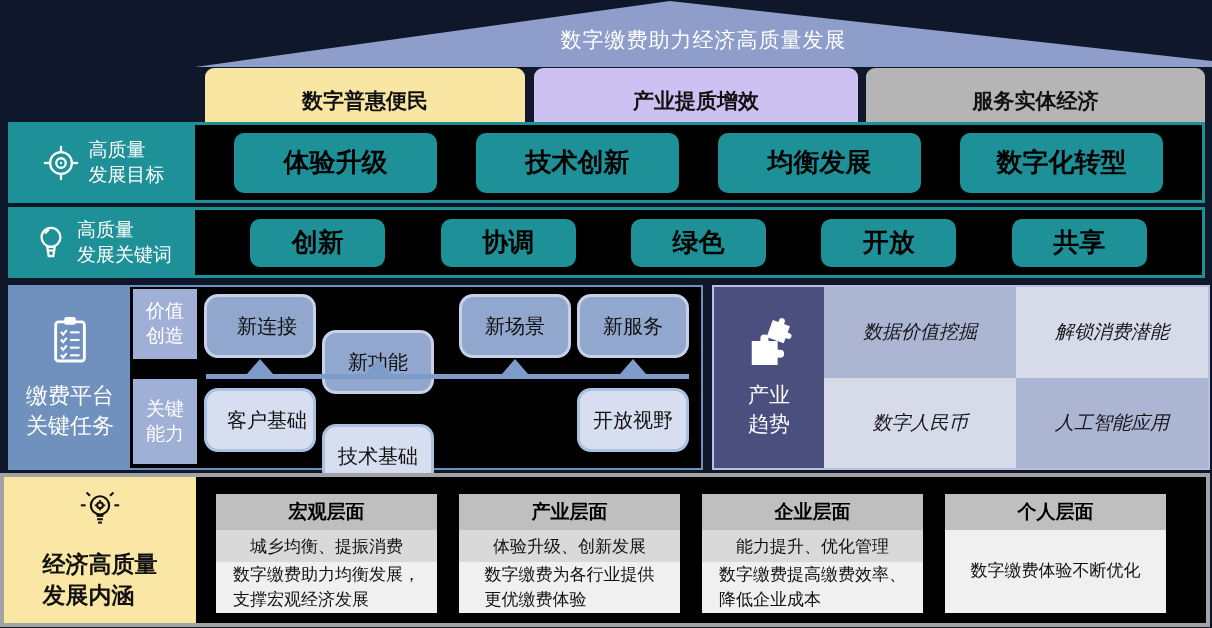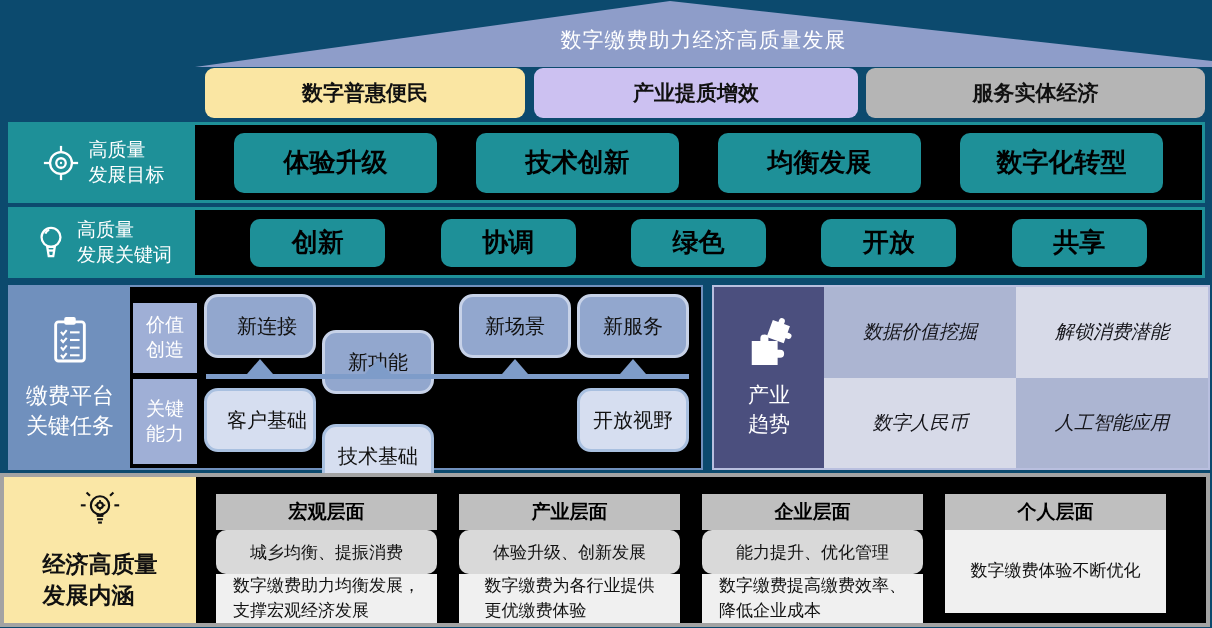--- a/index.html
+++ b/index.html
@@ -1,28 +1,28 @@
 <!DOCTYPE html>
 <html><head>
 <meta charset="utf-8">
 <style>
   html,body{margin:0;padding:0;background:#000;}
   *{box-sizing:border-box;font-family:"Liberation Sans","DejaVu Sans",sans-serif;}
-  #canvas{position:relative;width:1212px;height:628px;background:#0c4a6e;overflow:hidden;}
+  #canvas{position:relative;width:1212px;height:628px;background:#0f172a;overflow:hidden;}
   .abs{position:absolute;}
   .flexc{display:flex;align-items:center;justify-content:center;}
   .pre{white-space:pre-line;text-align:left;}
 
   
   #roof-svg{position:absolute;left:195px;top:0;width:1017px;height:67px;}
   #roof-title{position:absolute;left:195px;top:26px;width:1017px;text-align:center;
     color:#fff;font-size:21px;letter-spacing:1px;}
 
   
-  .benefit{top:68px;height:50px;border-radius:9px;font-size:21px;font-weight:bold;color:#111;}
+  .benefit{top:68px;height:65px;border-radius:9px;font-size:21px;font-weight:bold;color:#111;}
   #benefit-0{left:205px;width:320px;background:#FAE6A3;}
   #benefit-1{left:534px;width:324px;background:#CCC1F1;}
   #benefit-2{left:866px;width:339px;background:#B5B5B5;}
 
   
   .teal-row{left:8px;width:1197px;border:3px solid #1E9098;background:#000;display:flex;}
   #row-goals{top:122px;height:81px;}
   #row-keywords{top:207px;height:71px;}
   .teal-label{width:184px;background:#1E9098;display:flex;align-items:center;justify-content:center;gap:9px;
     color:#fff;font-size:19px;line-height:1.3;flex:none;}
@@ -32,21 +32,21 @@
   .goal-box{width:203px;height:60px;}
   .kw-box{width:135px;height:48px;}
 
   
   #platform-panel{left:8px;top:285px;width:695px;height:185px;border:2px solid #7090BD;background:#000;}
   #platform-label{position:absolute;left:0;top:0;bottom:0;width:120px;background:#7090BD;
     display:flex;flex-direction:column;align-items:center;justify-content:center;gap:16px;
     color:#fff;font-size:22px;line-height:1.35;}
   .sub-label{position:absolute;left:123px;width:64px;background:#9FAFD6;color:#fff;font-size:19px;line-height:1.3;
     display:flex;align-items:center;justify-content:center;}
-  #sub-label-0{top:16px;height:70px;}
+  #sub-label-0{top:2px;height:70px;}
   #sub-label-1{top:92px;height:85px;}
   .pcol{position:absolute;width:112px;}
   .pcol-0{left:204px;padding-left:14px;}.pcol-1{left:322px;margin-top:36px;}.pcol-2{left:459px;}.pcol-3{left:577px;}
   .value-box{top:294px;height:64px;background:#92A7CE;border:3px solid #C7D2E8;border-radius:14px;
     font-size:20px;color:#111;}
   .cap-box{top:388px;height:64px;background:#D6DEF0;border:3px solid #A9C0E0;border-radius:14px;
     font-size:20px;color:#111;}
   #connector-bar{left:206px;top:374px;width:483px;height:5px;background:#7E9CC9;}
   .up-arrow-head{width:0;height:0;border-left:13px solid transparent;border-right:13px solid transparent;
     border-bottom:15px solid #7E9CC9;top:359px;}
@@ -66,21 +66,21 @@
   .cell-light{background:#D7DAE8;}
 
   
   #bottom-panel{left:0;top:473px;width:1210px;height:154px;border:4px solid #A3A3A3;background:#000;}
   #bottom-label{position:absolute;left:0;top:0;bottom:0;width:192px;background:#FAE7A6;
     display:flex;flex-direction:column;align-items:center;justify-content:center;gap:12px;
     color:#111;font-size:23px;font-weight:600;line-height:1.35;}
   #levels{position:absolute;left:204px;right:40px;top:17px;bottom:10px;display:flex;gap:14px;}
   .level-col{flex:1;display:flex;flex-direction:column;padding-left:8px;}
   .level-title{height:36px;background:#BFBFBF;font-weight:bold;font-size:19px;color:#000;flex:none;}
-  .level-keywords{height:44px;background:#D9D9D9;font-size:17px;color:#111;flex:none;border-radius:10px;}
+  .level-keywords{height:32px;background:#D9D9D9;font-size:17px;color:#111;flex:none;}
   .level-desc{flex:1;background:#F0F0F0;font-size:17px;color:#111;line-height:1.45;}
   svg{display:block;}
 </style>
 </head>
 <body>
 
 <div id="canvas">
 
   <svg id="roof-svg" viewBox="0 0 1017 67" preserveAspectRatio="none">
     <polygon points="0,67 475,1 1017,61 1017,67" fill="#8E9DC9"></polygon>

